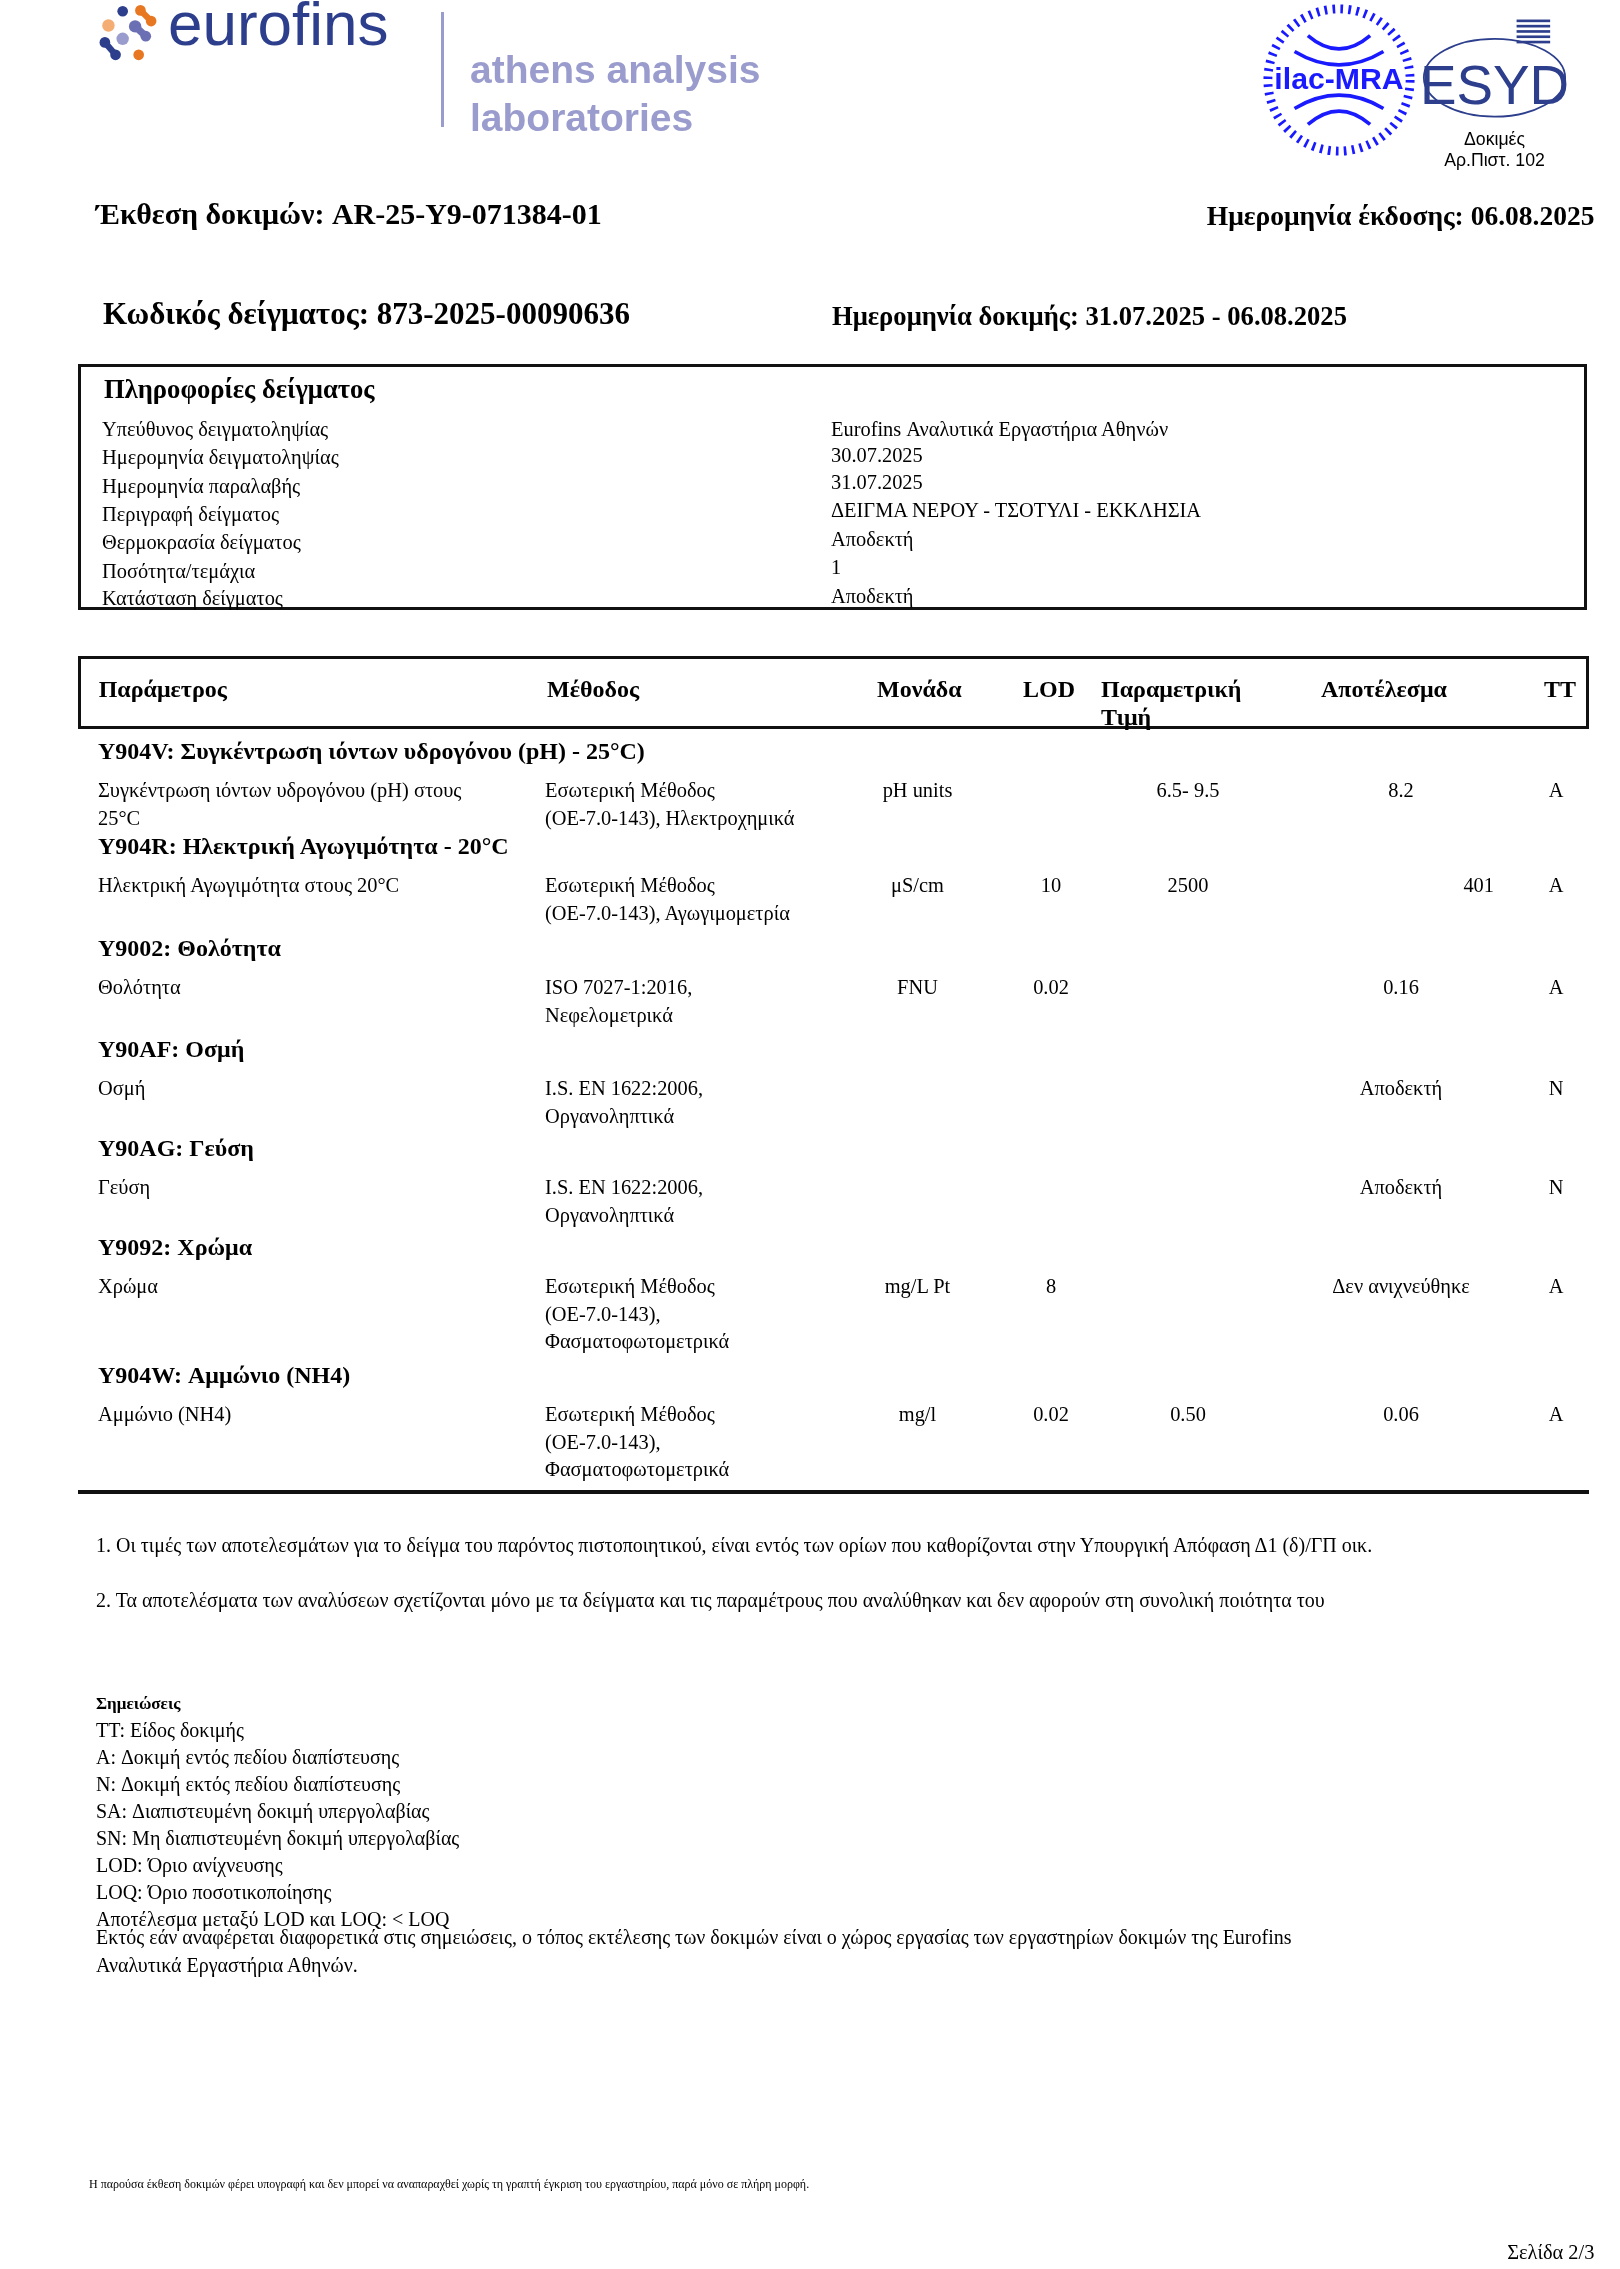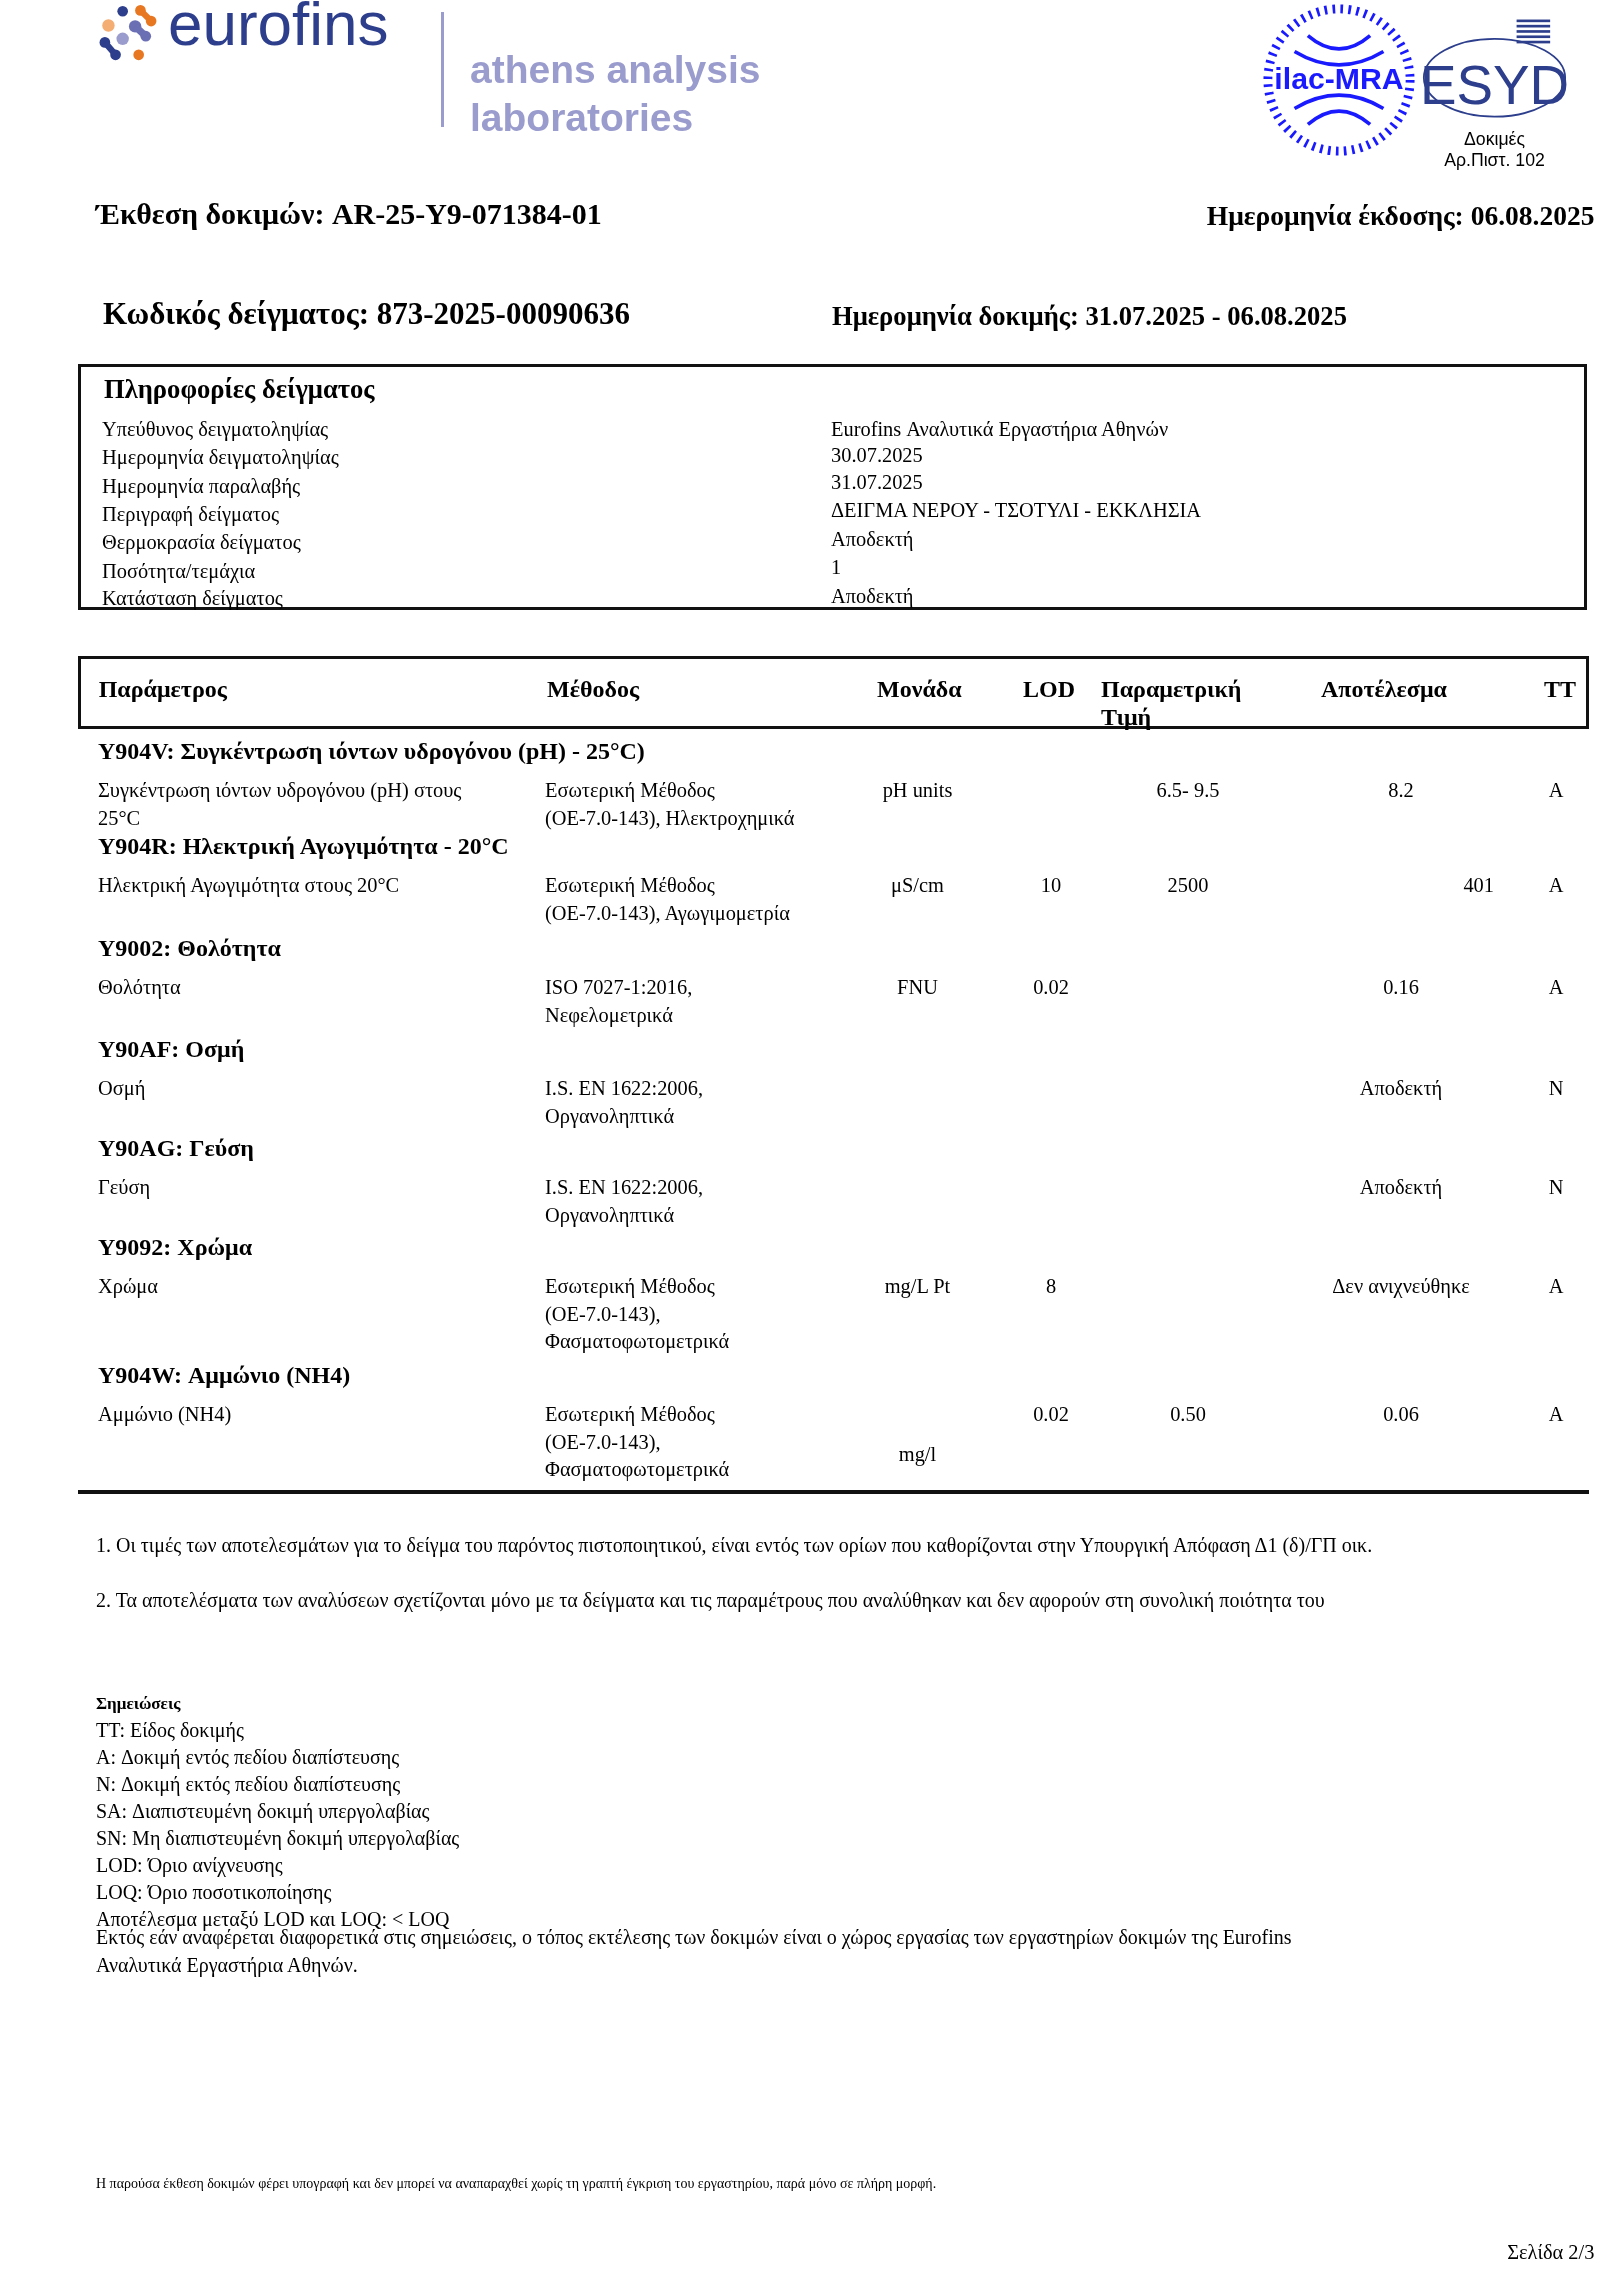--- a/index.html
+++ b/index.html
@@ -37,21 +37,21 @@
               border:3.5px solid #111; box-sizing:border-box;padding-left:12px; }
   .th { position:absolute; font-weight:bold; font-size:24px; top:16px; line-height:28px; }
   .section-title { position:absolute; left:98px; font-weight:bold; font-size:24px; }
   .cell { position:absolute; font-size:20.4px; line-height:27.5px; }
   .c-center { }
   .bottom-rule { left:78px; top:1490px; width:1511px; height:3.5px; background:#111; }
 
   .note-text { position:absolute; left:96px; font-size:20px; line-height:27.5px; width:1498px; }
   .legend { position:absolute; left:96px; top:1690px; font-size:20px; line-height:27px; }
   .legend .hd { font-weight:bold; font-size:17px; }
-  .footer { position:absolute; left:96px; top:2171px; font-size:14px; line-height:26.6px; }
+  .footer { position:absolute; left:89px; top:2171px; font-size:12px; line-height:26.6px; }
   .page-num { position:absolute; right:26.6px; top:2241px; font-size:20.4px; }
 </style>
 </head>
 <body>
 
 <svg class="abs logo-mark" viewBox="0 0 72 64">
   <circle cx="30" cy="7" r="6" fill="#2c3e8c"></circle>
   <circle cx="50" cy="6" r="6" fill="#e87722"></circle>
   <circle cx="62" cy="18" r="6" fill="#e87722"></circle>
   <circle cx="14" cy="23" r="7" fill="#f4ad73"></circle>
@@ -241,21 +241,21 @@
     <div>
       <div class="cell" style="left: 98px; width: 426px; top: 1401px; text-align: left;">
         <div>Αμμώνιο (NH4)</div>
         <div></div>
       </div>
       <div class="cell" style="left: 545px; width: 319px; top: 1401px; text-align: left;">
         <div>Εσωτερική Μέθοδος</div>
         <div>(ΟΕ-7.0-143),</div>
         <div>Φασματοφωτομετρικά</div>
       </div>
-      <div class="cell" style="left: 851px; width: 133px; top: 1401px; text-align: center; margin-top: 40px;">mg/l</div>
+      <div class="cell" style="left: 851px; width: 133px; top: 1401px; text-align: center;">mg/l</div>
       <div class="cell" style="left: 1002px; width: 98px; top: 1401px; text-align: center;">0.02</div>
       <div class="cell" style="left: 1108px; width: 160px; top: 1401px; text-align: center;">0.50</div>
       <div class="cell" style="left: 1308px; width: 186px; top: 1401px; text-align: center;">0.06</div>
       <div class="cell" style="left: 1534px; width: 44px; top: 1401px; text-align: center;">A</div>
     </div>
   </div>
 <div class="abs bottom-rule"></div>
 
 <div class="note-text" style="top:1532px">
   <div>1. Οι τιμές των αποτελεσμάτων για το δείγμα του παρόντος πιστοποιητικού, είναι εντός των ορίων που καθορίζονται στην Υπουργική Απόφαση Δ1 (δ)/ΓΠ οικ.</div>

